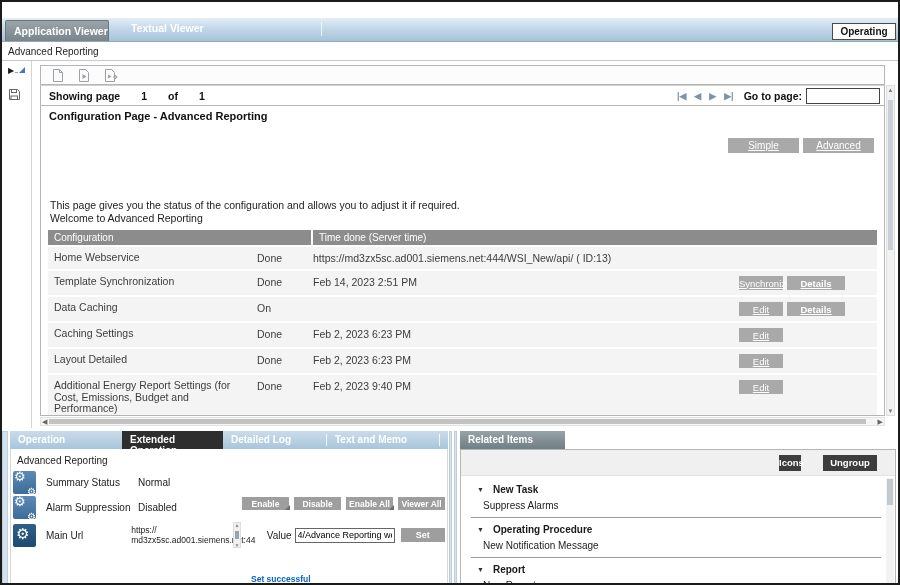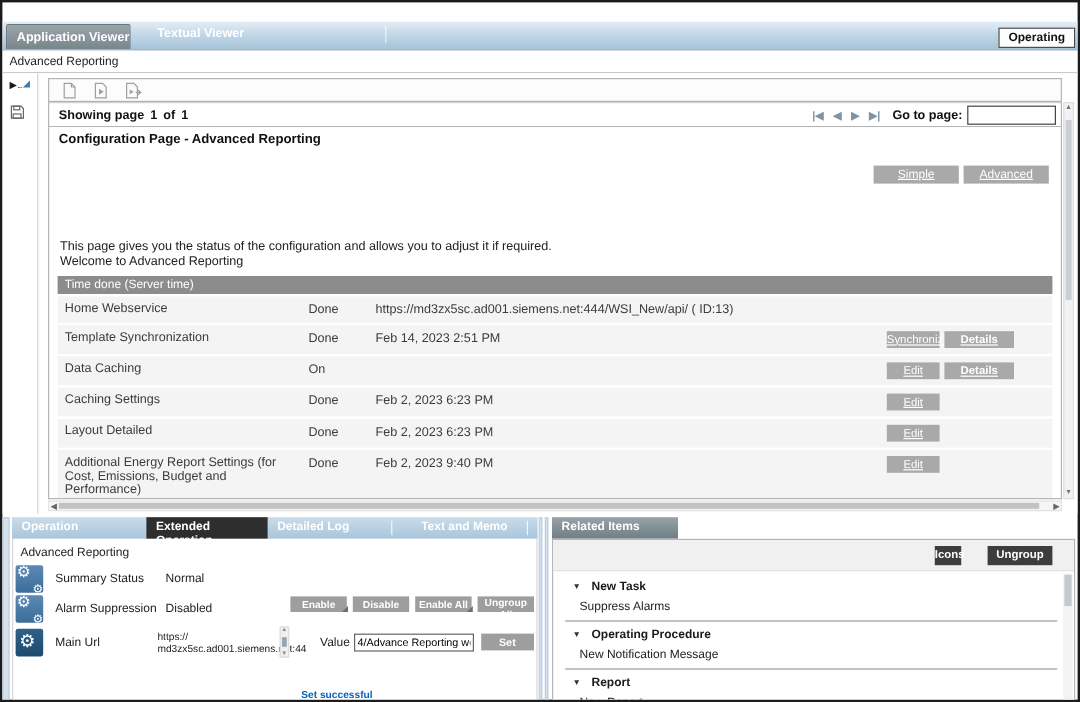--- a/index.html
+++ b/index.html
@@ -22,21 +22,21 @@
   .play-run { position:absolute; left:6px; top:5px; font-size:8px; color:#1a1a1a; cursor:pointer; }
   .play-run .dots { color:#555; letter-spacing:-1px; }
   .play-run .blue-tri { display:inline-block; width:0; height:0; border-left:6px solid transparent; border-bottom:6px solid #3f7ab5; margin-left:1px; }
   .save-ic { position:absolute; left:6px; top:26px; cursor:pointer; }
 
   .report-panel { position:absolute; left:38px; top:4px; right:3px; bottom:2px; }
   .rp-toolbar { position:absolute; left:0; right:10px; top:0; height:20px; border:1px solid #b5b5b5; background:#fcfcfc; display:flex; gap:12px; padding:2px 0 0 10px; }
   .tool-ic { width:14px; height:15px; cursor:pointer; }
 
   .rp-pager { position:absolute; left:0; right:10px; top:20px; height:21px; border:1px solid #b5b5b5; border-top:1px solid #cfcfcf; background:#fff; display:flex; align-items:center; font-size:10.5px; font-weight:bold; color:#111; }
-  .pager-left { padding-left:8px; display:flex; gap:5px; }
+  .pager-left { padding-left:8px; display:flex; gap:21px; }
   .pager-right { margin-left:auto; display:flex; align-items:center; gap:4px; padding-right:4px; }
   .nav-glyph { color:#7e93a6; font-size:9px; font-weight:bold; cursor:pointer; padding:0 2px; }
   .goto-label { font-size:10.5px; font-weight:bold; margin-left:4px; }
   .goto-input { width:74px; height:16px; border:1px solid #444; font-size:10px; padding:0 3px; }
 
   .rp-content { position:absolute; left:0; right:10px; top:41px; bottom:10px; border:1px solid #b5b5b5; border-top:none; background:#fff; overflow:hidden; }
   .page-title { font-weight:bold; font-size:11px; color:#111; padding:4px 8px 3px; }
   .mode-btns { position:absolute; top:32px; right:10px; width:146px; }
   .mode-row { display:flex; gap:4px; }
   .gray-btn { background:#a9a9a9; color:#fff; border:none; font-size:10px; text-decoration:underline; height:15px; cursor:pointer; }
@@ -69,21 +69,21 @@
   .bottom-area { position:relative; height:170px; margin-top:3px; }
   .left-edge-bar { position:absolute; left:0; top:0; width:6px; height:168px; background:#d5e2ed; border:1px solid #bccfdd; }
   .mid-splitter { position:absolute; left:447px; top:0; width:10px; height:168px; }
   .mid-splitter div { position:absolute; top:0; height:100%; width:3px; background:#d5e2ed; border:1px solid #bccfdd; }
   .ms1 { left:0; } .ms2 { left:5px; }
 
   .op-panel { position:absolute; left:8px; top:0; width:438px; height:168px; }
   .op-tabs { display:flex; height:18px; background:linear-gradient(180deg,#cádccc 0%,#bad2e4 30%,#9bbad1 100%); background:linear-gradient(180deg,#c9dcea 0%,#a9c5da 100%); }
   .op-tab { color:#fff; font-weight:bold; font-size:10px; padding:3px 0 0 8px; cursor:pointer; }
   .op-tab.active { background:#2e2e2e; }
-  .ot1 { width:112px; } .ot2 { width:101px; } .ot3 { width:103px; } .ot4 { width:112px;text-align:center; }
+  .ot1 { width:112px; } .ot2 { width:101px; } .ot3 { width:103px; } .ot4 { width:112px; }
   .op-tab-sep { width:1px; height:12px; margin-top:3px; background:rgba(255,255,255,0.8); }
   .op-content { position:absolute; top:18px; left:0; right:0; bottom:0; background:#fff; border:1px solid #d8d8d8; border-top:none; }
   .op-title { font-size:10px; color:#222; padding:6px 6px 4px; }
   .op-row { position:relative; display:flex; align-items:center; padding:1px 2px; }
   .op-icon { flex:0 0 23px; height:23px; border-radius:2px; background:linear-gradient(180deg,#5d8ab5 0%,#3c6c99 100%); color:#fff; position:relative; overflow:hidden; }
   .op-icon .g1 { position:absolute; left:1px; top:-2px; font-size:13px; }
   .op-icon .g2 { position:absolute; right:0px; bottom:-3px; font-size:10px; }
   .op-icon.dark { background:linear-gradient(180deg,#2f6089 0%,#1d4a6f 100%); }
   .op-icon.dark .g0 { position:absolute; left:3px; top:1px; font-size:15px; }
   .op-label { width:92px; margin-left:10px; font-size:10px; color:#222; }
@@ -198,20 +198,21 @@
           </div>
         </div>
 
         <div class="welcome">
           <div>This page gives you the status of the configuration and allows you to adjust it if required.</div>
           <div>Welcome to Advanced Reporting</div>
         </div>
 
         <div class="cfg-table">
           <div class="t-head">
+            <div class="h-config">Configuration</div>
             <div class="h-time">Time done (Server time)</div>
           </div>
           <div class="t-rows">
               <div class="t-row">
                 <div class="t-name">Home Webservice</div>
                 <div class="t-status">Done</div>
                 <div class="t-time">https://md3zx5sc.ad001.siemens.net:444/WSI_New/api/ ( ID:13)</div>
                 <div class="t-actions"></div>
               </div>
               <div class="t-row">
@@ -301,21 +302,21 @@
           <div class="op-icon">
               <span class="g1">⚙</span>
               <span class="g2">⚙</span>
             </div>
           <div class="op-label">Alarm Suppression</div>
           <div class="op-value">Disabled</div>
           <div class="op-actions">
             <button class="op-btn more">Enable</button>
             <button class="op-btn">Disable</button>
             <button class="op-btn more">Enable All</button>
-            <button class="op-btn">Ungroup All</button>
+            <button class="op-btn">Viewer All</button>
           </div>
         </div>
 
         <div class="op-row" style="height:30px">
           <div class="op-icon dark">
               <span class="g0">⚙</span>
             </div>
           <div class="op-label">Main Url</div>
           <div class="url-text">
             <div>https://</div>

